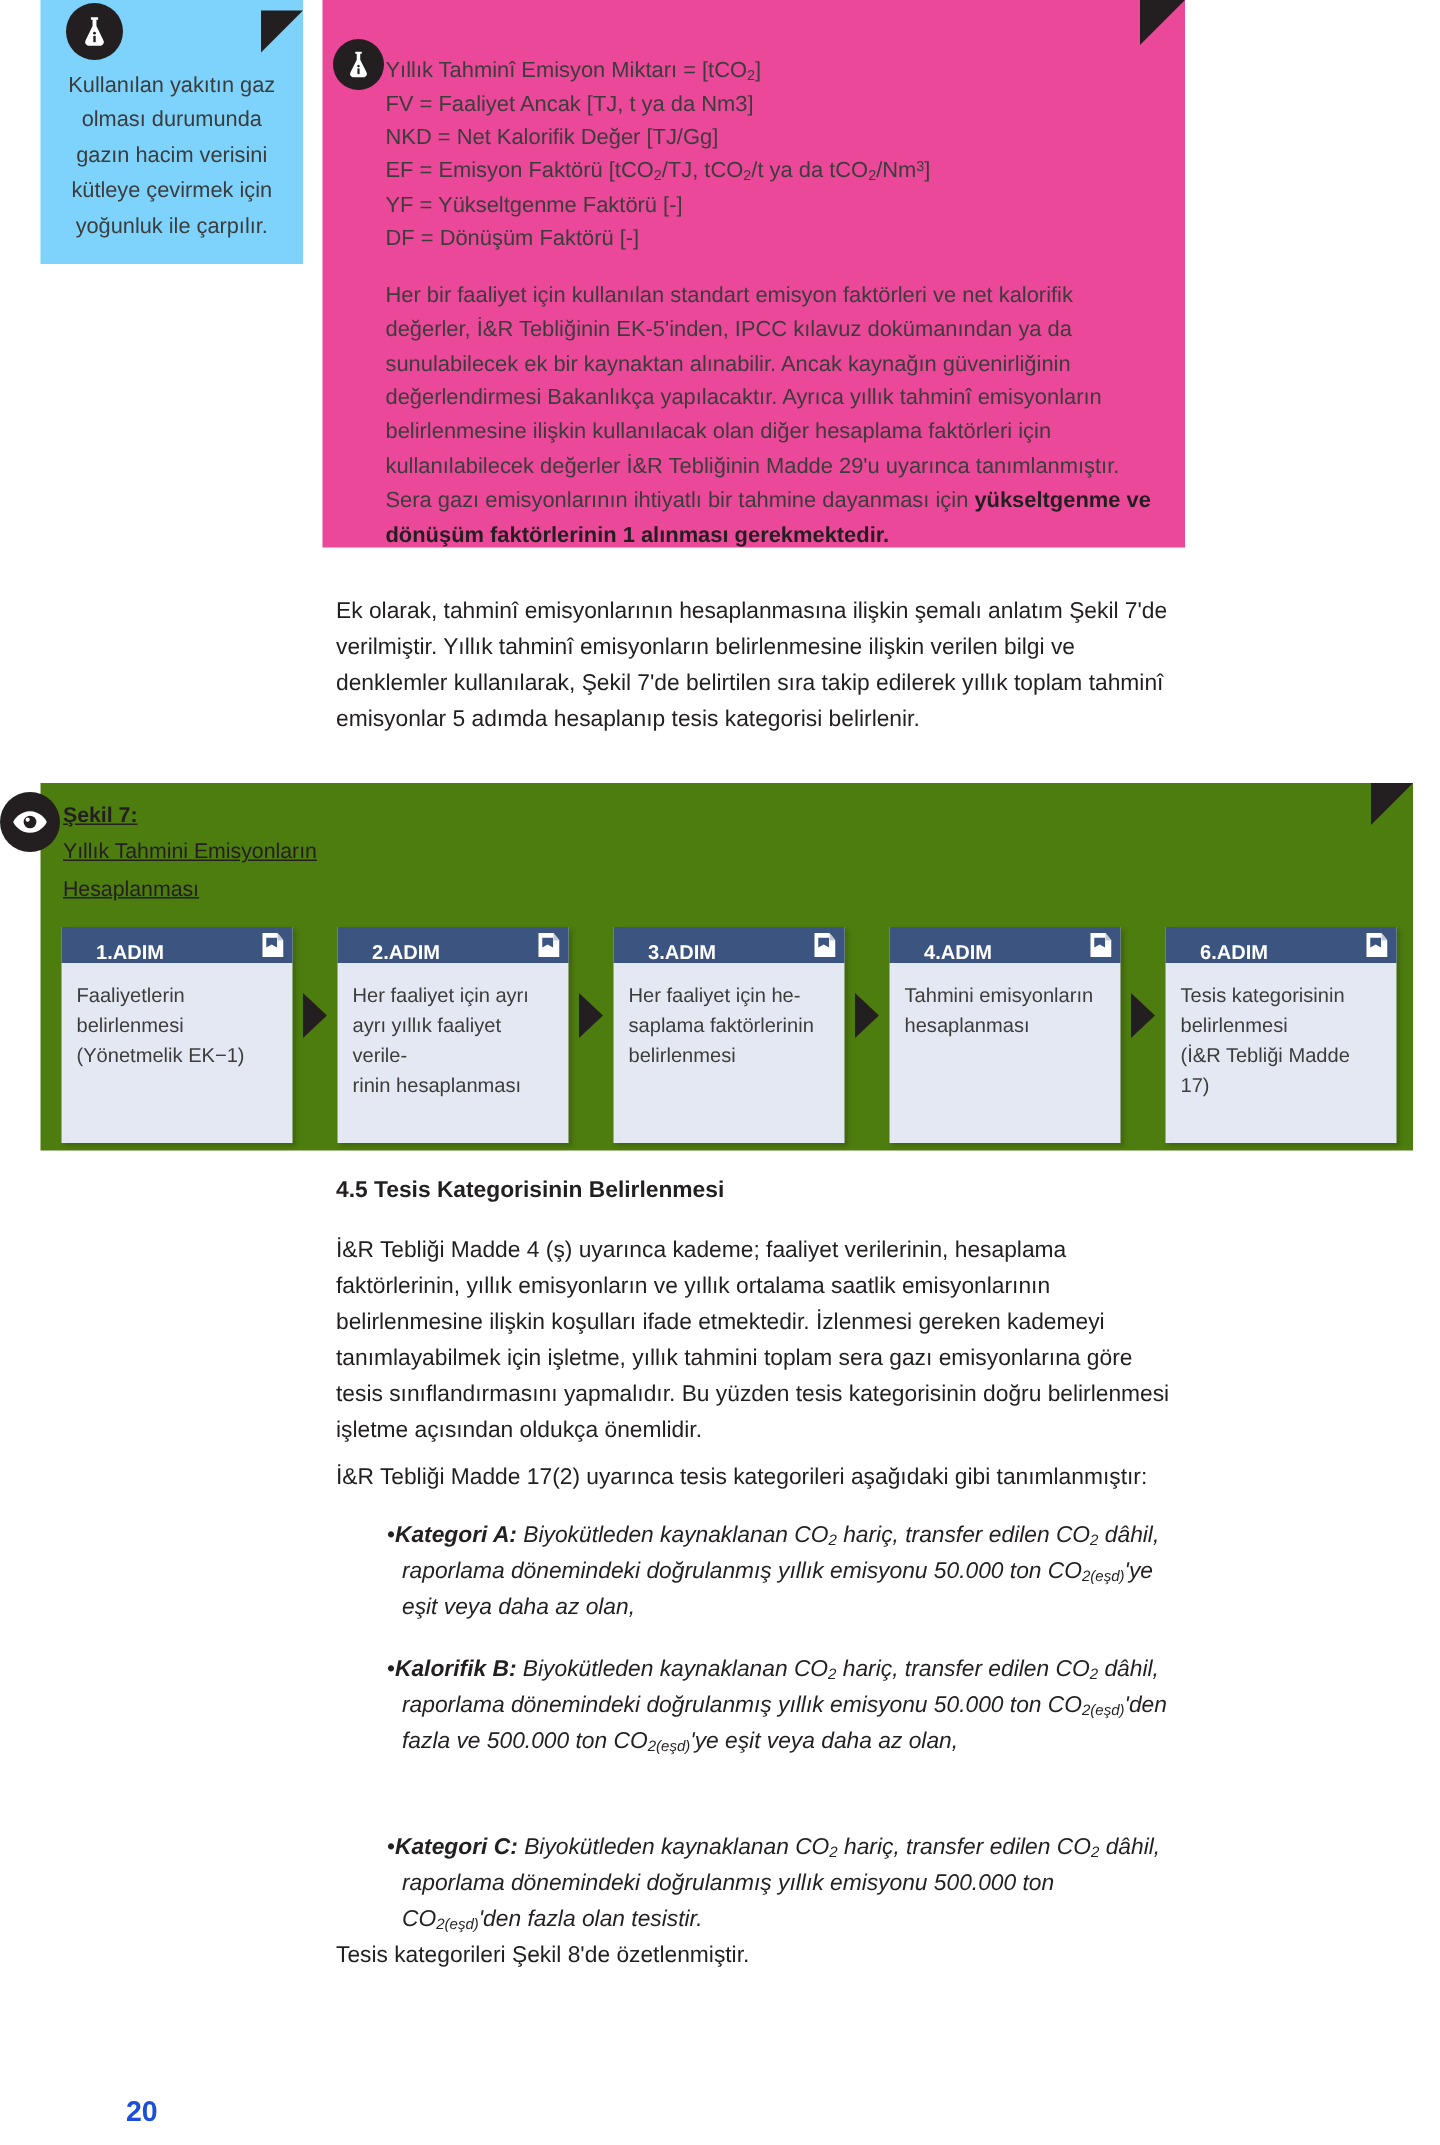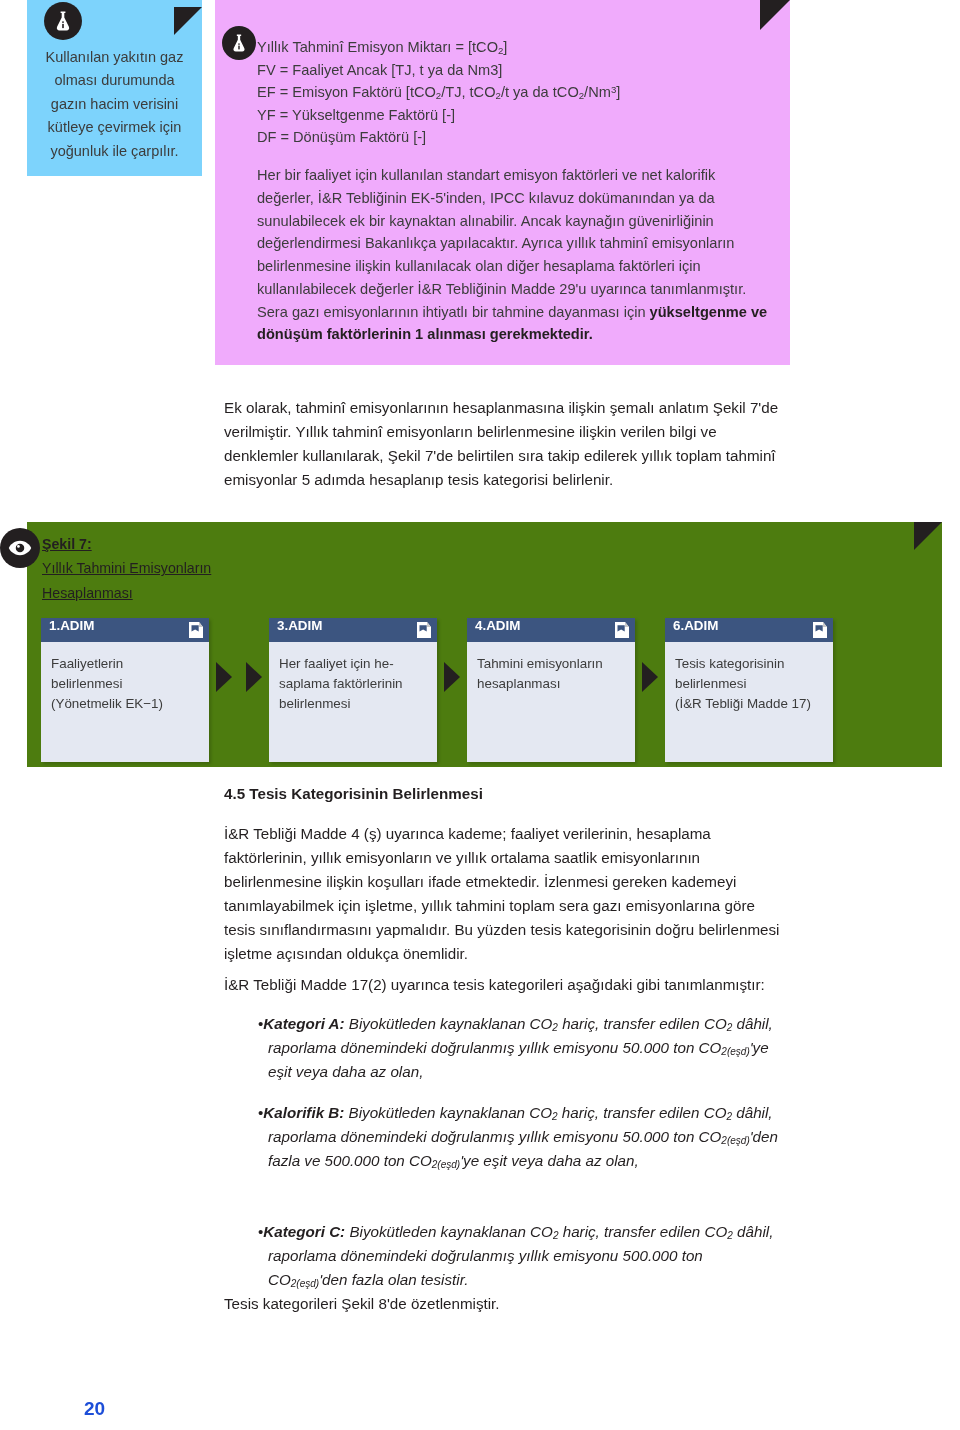--- a/index.html
+++ b/index.html
@@ -60,21 +60,21 @@
   }
   #note-box-left .flask-icon-wrap { left: 17px; top: 2px; }
 
   
   #note-box-main {
     position: absolute;
     left: 215px;
     top: 0px;
     width: 575px;
     height: 365px;
-    background: #f0abfc;
+    background: #ec4899;
     box-sizing: border-box;
     padding: 36px 22px 12px 42px;
   }
   #note-box-main .corner-fold {
     right: 0px;
     top: 0px;
     border-width: 0 0 30px 30px;
     border-color: transparent transparent transparent #231f20;
   }
   #note-box-main .flask-icon-wrap { left: 7px; top: 26px; width: 34px; height: 34px; }
@@ -165,23 +165,23 @@
   .step-card {
     width: 168px;
     background: #e4e8f2;
     position: relative;
     box-shadow: 2px 2px 3px rgba(0,0,0,0.18);
   }
   .step-head {
     background: #3c5580;
     height: 24px;
     position: relative;
-    padding: 0 8px;
+    padding: 0 23px;
     display: flex;
-    align-items: flex-start;
+    align-items: flex-end;
   }
   .step-head-label {
     color: #ffffff;
     font-size: 13.4px;
     font-weight: bold;
   }
   .step-head-fold {
     position: absolute;
     right: 6px;
     top: 4px;
@@ -275,20 +275,21 @@
       <path d="M7.6 1.5h4.8v1.6h-1.1v4.3l4.6 9.4c0.9 1.9-0.3 3.7-2.4 3.7H6.5c-2.1 0-3.3-1.8-2.4-3.7l4.6-9.4V3.1H7.6z" fill="#ffffff"></path>
       <circle cx="10" cy="12.1" r="0.95" fill="#231f20"></circle>
       <rect x="9.2" y="13.9" width="1.6" height="4.2" fill="#231f20"></rect>
     </svg>
   </div>
 
   <div class="formula-line">
     Yıllık Tahminî Emisyon Miktarı = [tCO<sub>2</sub>]
   </div>
   <div class="formula-line">FV = Faaliyet Ancak [TJ, t ya da Nm3]</div>
+  <div class="formula-line">NKD = Net Kalorifik Değer [TJ/Gg]</div>
   <div class="formula-line">
     EF = Emisyon Faktörü [tCO<sub>2</sub>/TJ, tCO<sub>2</sub>/t ya da tCO<sub>2</sub>/Nm<sup>3</sup>]
   </div>
   <div class="formula-line">YF = Yükseltgenme Faktörü [-]</div>
   <div class="formula-line">DF = Dönüşüm Faktörü [-]</div>
 
   <div id="note-paragraph">
     <span>Her bir faaliyet için kullanılan standart emisyon faktörleri ve net kalorifik değerler, İ&amp;R Tebliğinin EK-5'inden, IPCC kılavuz dokümanından ya da sunulabilecek ek bir kaynaktan alınabilir. Ancak kaynağın güvenirliğinin değerlendirmesi Bakanlıkça yapılacaktır. Ayrıca yıllık tahminî emisyonların belirlenmesine ilişkin kullanılacak olan diğer hesaplama faktörleri için kullanılabilecek değerler İ&amp;R Tebliğinin Madde 29'u uyarınca tanımlanmıştır. Sera gazı emisyonlarının ihtiyatlı bir tahmine dayanması için </span><span class="bold">yükseltgenme ve dönüşüm faktörlerinin 1 alınması gerekmektedir.</span>
   </div>
 </div>
@@ -329,20 +330,35 @@
 (Yönetmelik EK−1)</div>
       </div>
     </div>
 
     <div class="step-arrow">
       <svg width="16" height="30" viewBox="0 0 16 30">
           <path d="M0 0l16 15L0 30z" fill="#231f20"></path>
         </svg>
     </div>
 
+    <div class="step-card">
+      <div class="step-head">
+        <span class="step-head-label">2.ADIM</span>
+        <svg class="step-head-fold" viewBox="0 0 15 16">
+          <path d="M1 0h10l4 5v11H1z" fill="#ffffff"></path>
+          <path d="M11 0l4 5h-4z" fill="#c9c9c9"></path>
+          <path d="M3.5 3.2h7.2v6.4l-3.6-2-3.6 2z" fill="#3c5580"></path>
+        </svg>
+      </div>
+      <div class="step-body">
+        <div class="step-body-text">Her faaliyet için ayrı
+ayrı yıllık faaliyet verile-
+rinin hesaplanması</div>
+      </div>
+    </div>
 
     <div class="step-arrow">
       <svg width="16" height="30" viewBox="0 0 16 30">
           <path d="M0 0l16 15L0 30z" fill="#231f20"></path>
         </svg>
     </div>
 
     <div class="step-card">
       <div class="step-head">
         <span class="step-head-label">3.ADIM</span>

